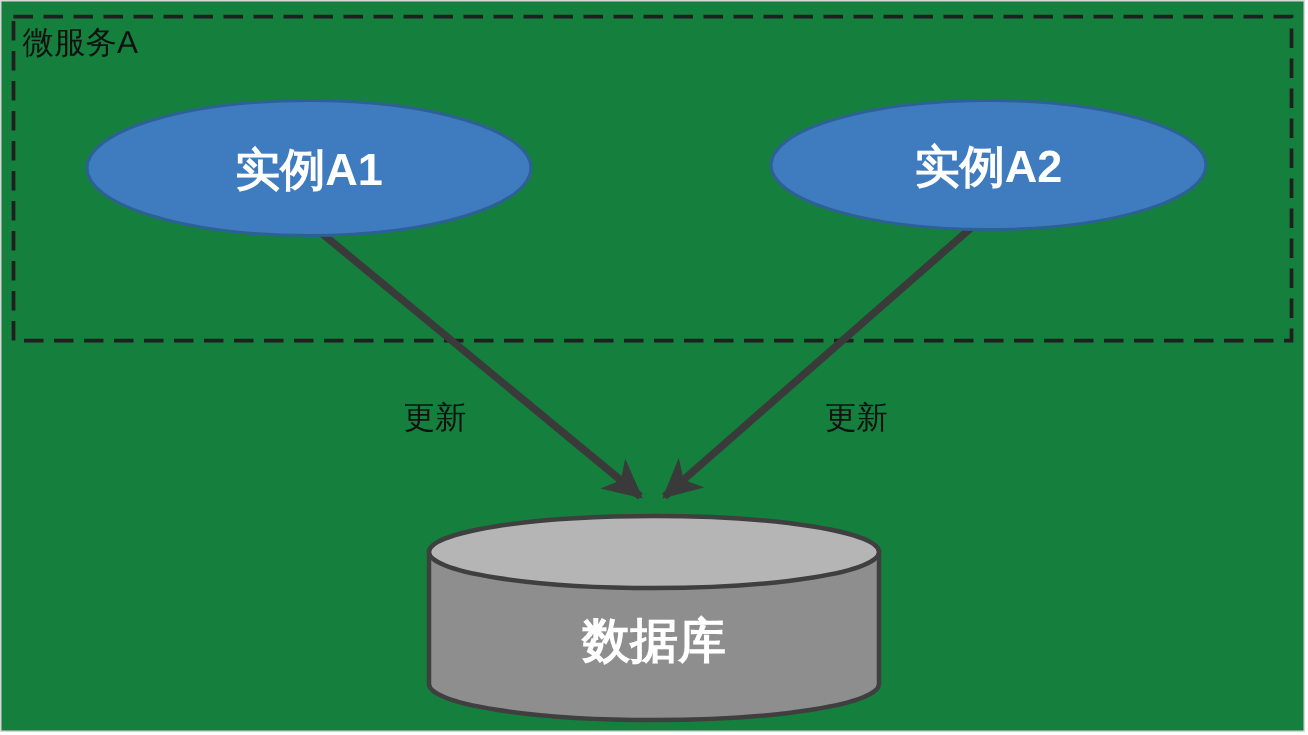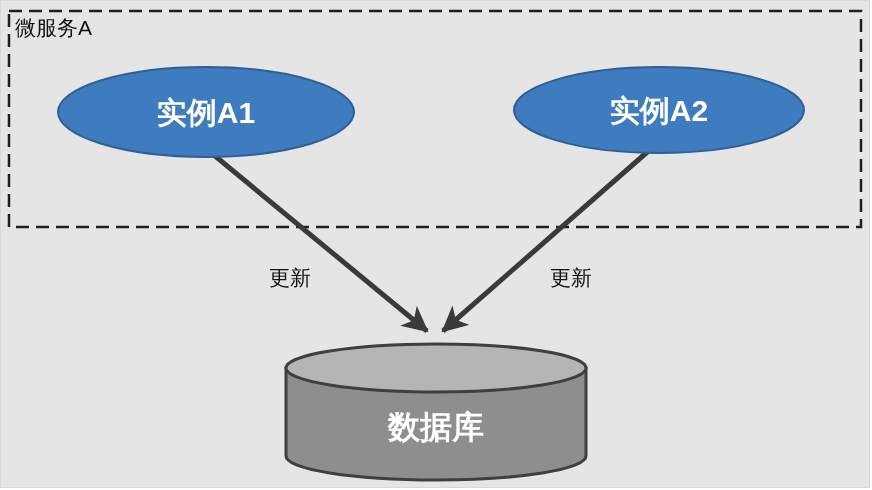--- a/index.html
+++ b/index.html
@@ -11,21 +11,21 @@
     width: 872px;
     height: 490px;
     overflow: hidden;
     font-family: "Liberation Sans", "DejaVu Sans", sans-serif;
   }
   .frame {
     width: 870px;
     height: 488px;
     border: 1px solid #d8d8d8;
     box-sizing: border-box;
-    background: #e5e5e5;
+    background: #15803d;
   }
   svg text {
     font-family: "Liberation Sans", "DejaVu Sans", sans-serif;
   }
   .group-border {
     fill: none;
     stroke: #1f1f1f;
     stroke-width: 2.5;
     stroke-dasharray: 13 7;
   }

